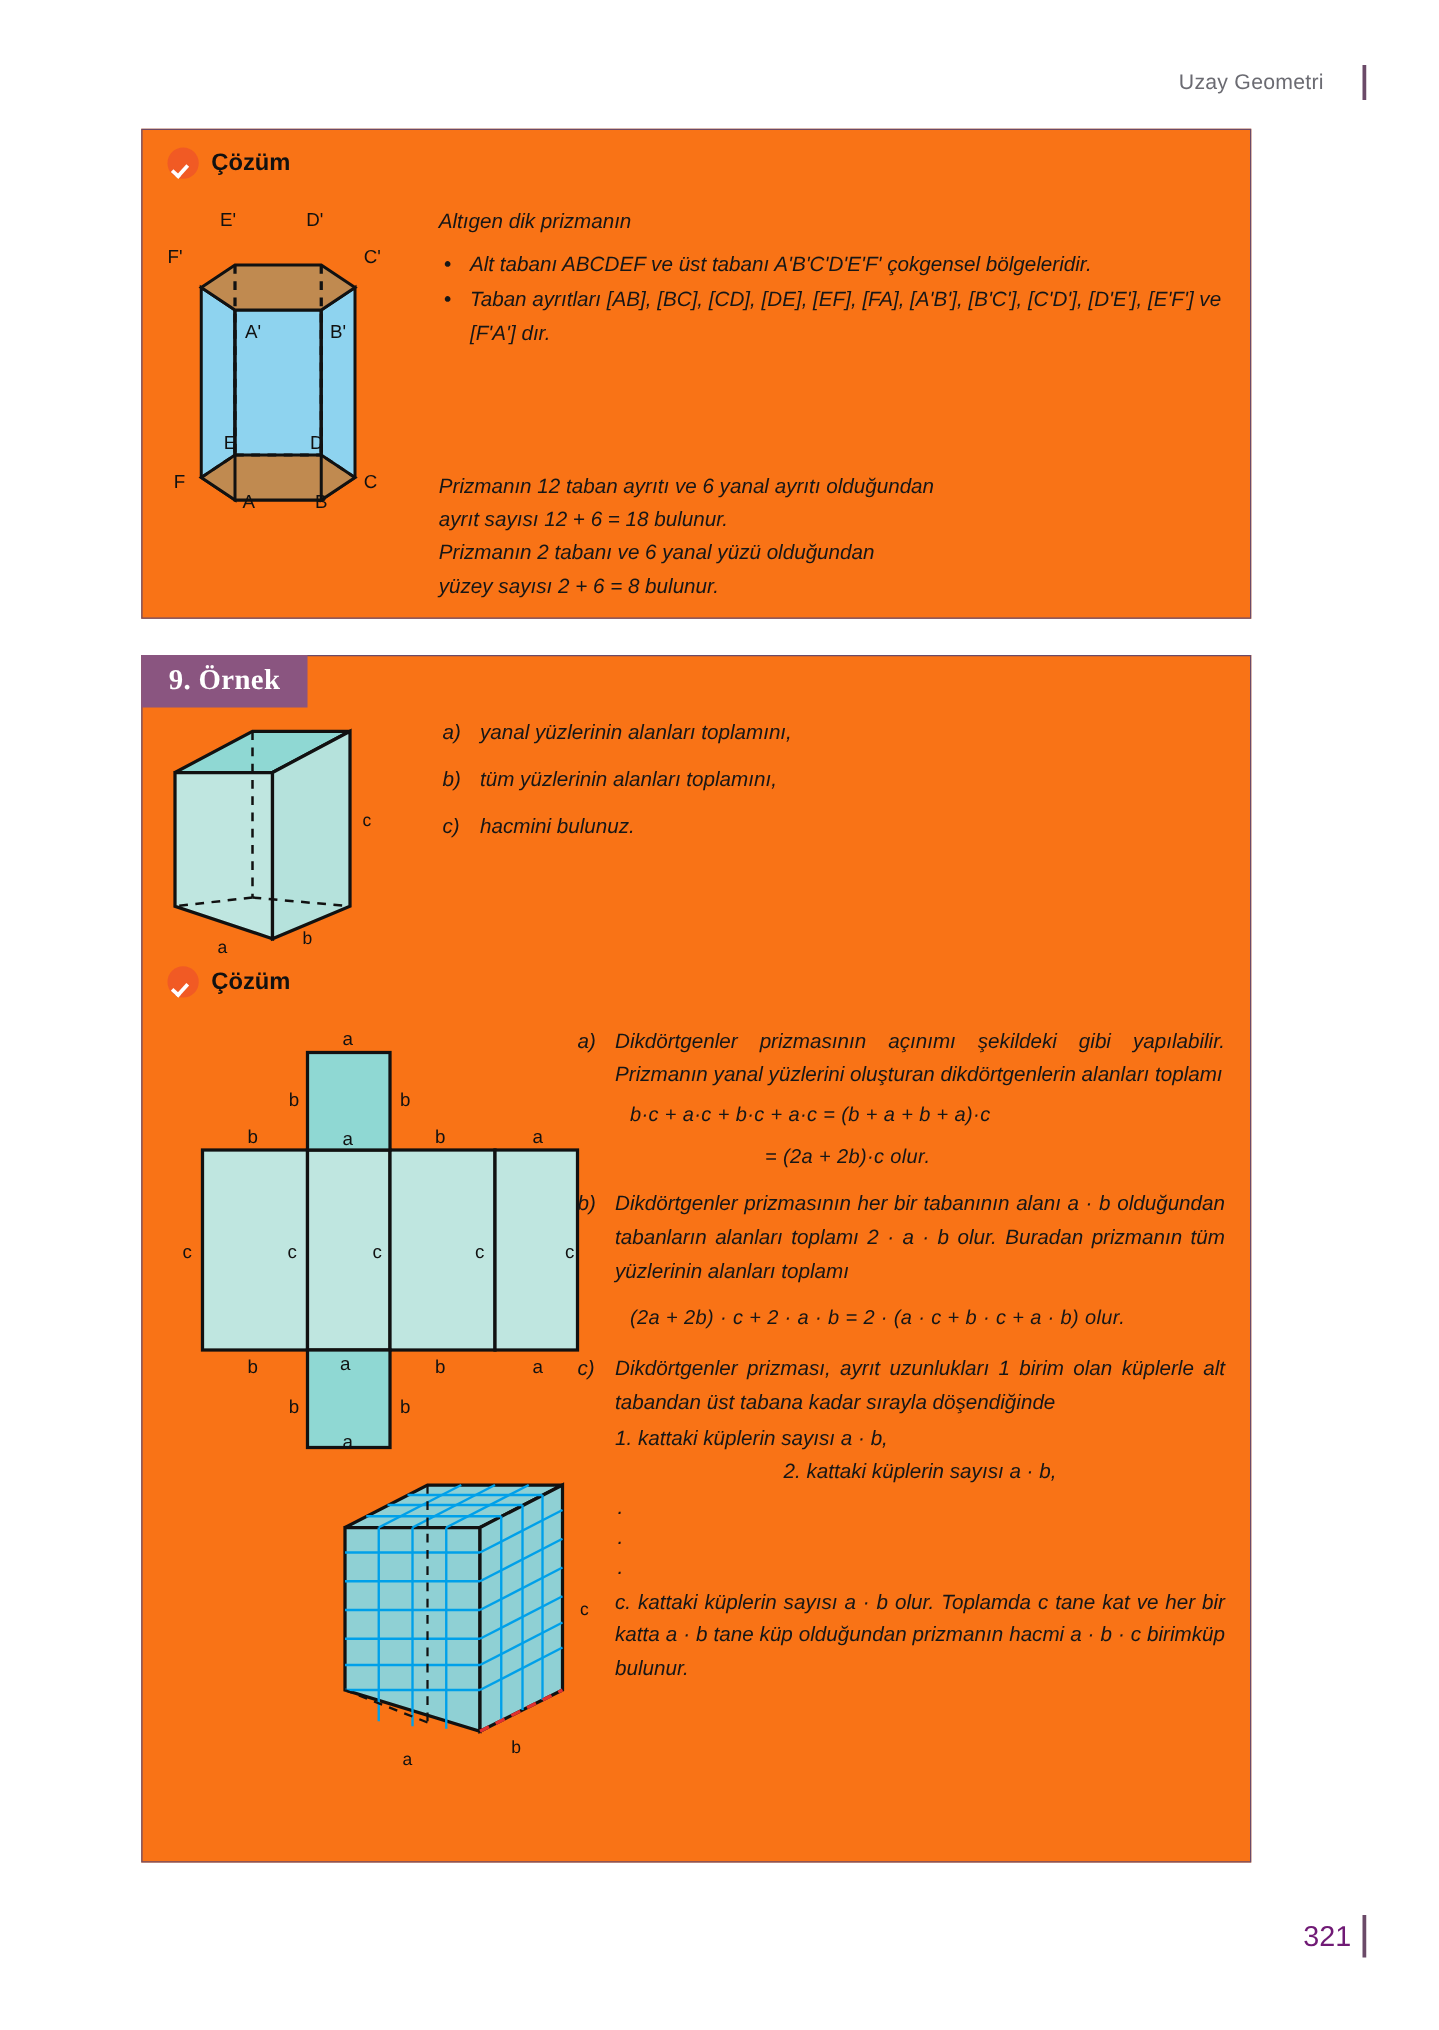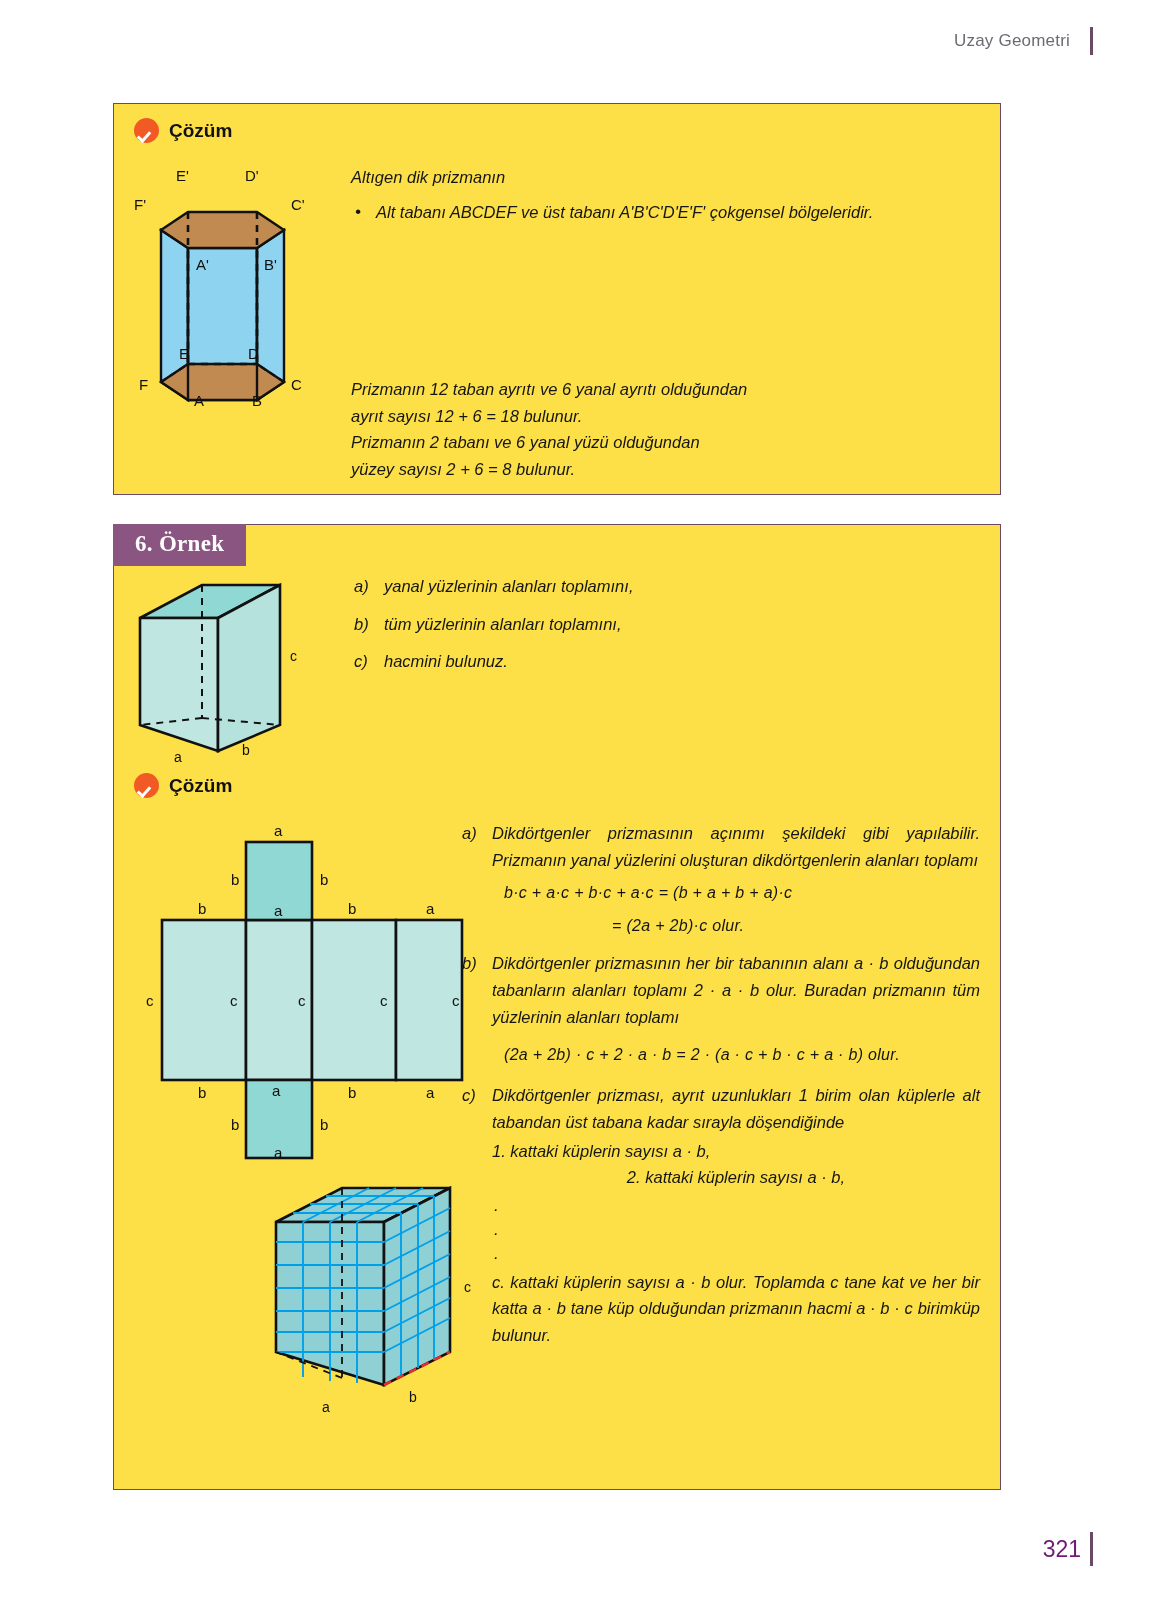--- a/index.html
+++ b/index.html
@@ -8,43 +8,43 @@
     background:#ffffff;
     font-family:"Liberation Sans", sans-serif;
     color:#1a1a1a;
     position:relative;
     overflow:hidden;
   }
   .page{position:relative;width:1151px;height:1624px;}
 
   
   .run-head{
-    position:absolute; top:27px; right:58px;
-    display:flex; align-items:center; gap:20px;
+    position:absolute; top:52px; right:58px;
+    display:flex; align-items:center; gap:31px;
   }
   .run-head .txt{
     font-size:17px; color:#6b6b72; letter-spacing:.2px;
   }
   .run-head .bar{
     width:3px; height:28px; background:#6b4a68;
   }
 
   
   .foot{
     position:absolute; bottom:58px; right:58px;
     display:flex; align-items:center; gap:9px;
   }
   .foot .num{font-size:23px;color:#701a75;}
   .foot .bar{width:3px;height:34px;background:#6b4a68;}
 
   
   .box{
     position:absolute;
     border:1.3px solid #6b4a68;
-    background:#fde047;
+    background:#f97316;
     box-sizing:border-box;
   }
   #box-solution1{left:113px; top:103px; width:888px; height:392px;}
   #box-example2 {left:113px; top:524px; width:888px; height:966px;}
 
   
   .cozum{
     position:absolute; display:flex; align-items:center; gap:10px;
   }
   .check-badge{
@@ -145,34 +145,35 @@
           <text x="68" y="244">A</text>
           <text x="126" y="244">B</text>
         </g>
       </svg>
     </div>
 
     <div class="txt-blk" style="left:237px;top:60px;width:630px;">
       <p class="lead">Altıgen dik prizmanın</p>
       <ul class="bul">
         <li>Alt tabanı ABCDEF ve üst tabanı A'B'C'D'E'F' çokgensel bölgeleridir.</li>
+        <li>Taban ayrıtları [AB], [BC], [CD], [DE], [EF], [FA], [A'B'], [B'C'], [C'D'], [D'E'], [E'F'] ve [F'A'] dır.</li>
       </ul>
     </div>
 
     <div class="txt-blk" style="left:237px;top:272px;width:620px;">
       <p class="para">Prizmanın 12 taban ayrıtı ve 6 yanal ayrıtı olduğundan</p>
       <p class="para">ayrıt sayısı 12 + 6 = 18 bulunur.</p>
       <p class="para">Prizmanın 2 tabanı ve 6 yanal yüzü olduğundan</p>
       <p class="para">yüzey sayısı 2 + 6 = 8 bulunur.</p>
     </div>
   </div>
 
   <div class="box" id="box-example2">
 
-    <div class="ornek-tab">6. Örnek</div>
+    <div class="ornek-tab">9. Örnek</div>
 
     <div class="fig" style="left:18px;top:48px;">
       <svg width="180" height="190" viewBox="0 0 180 190">
         <polygon points="8,45 70,12 148,12 148,152 70,178 8,152" fill="none"></polygon>
 
         <polygon points="8,45 70,12 148,12 86,45" fill="#8fd8d3" stroke="#111" stroke-width="2.6"></polygon>
 
         <polygon points="8,45 86,45 86,178 8,152" fill="#bfe6e0" stroke="#111" stroke-width="2.6"></polygon>
 
         <polygon points="86,45 148,12 148,152 86,178" fill="#b5e2dc" stroke="#111" stroke-width="2.6"></polygon>

